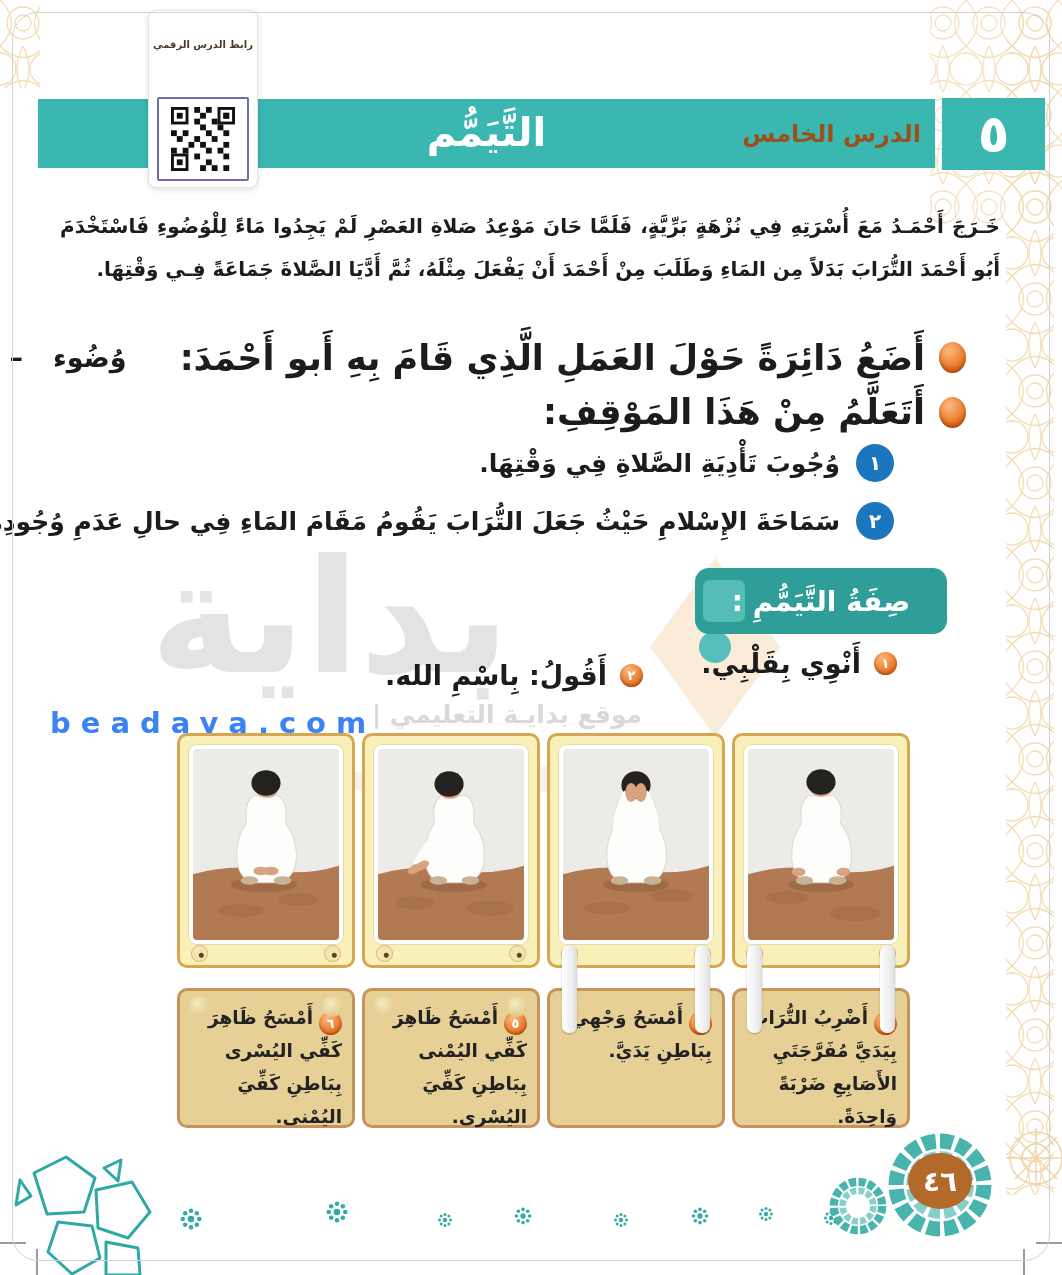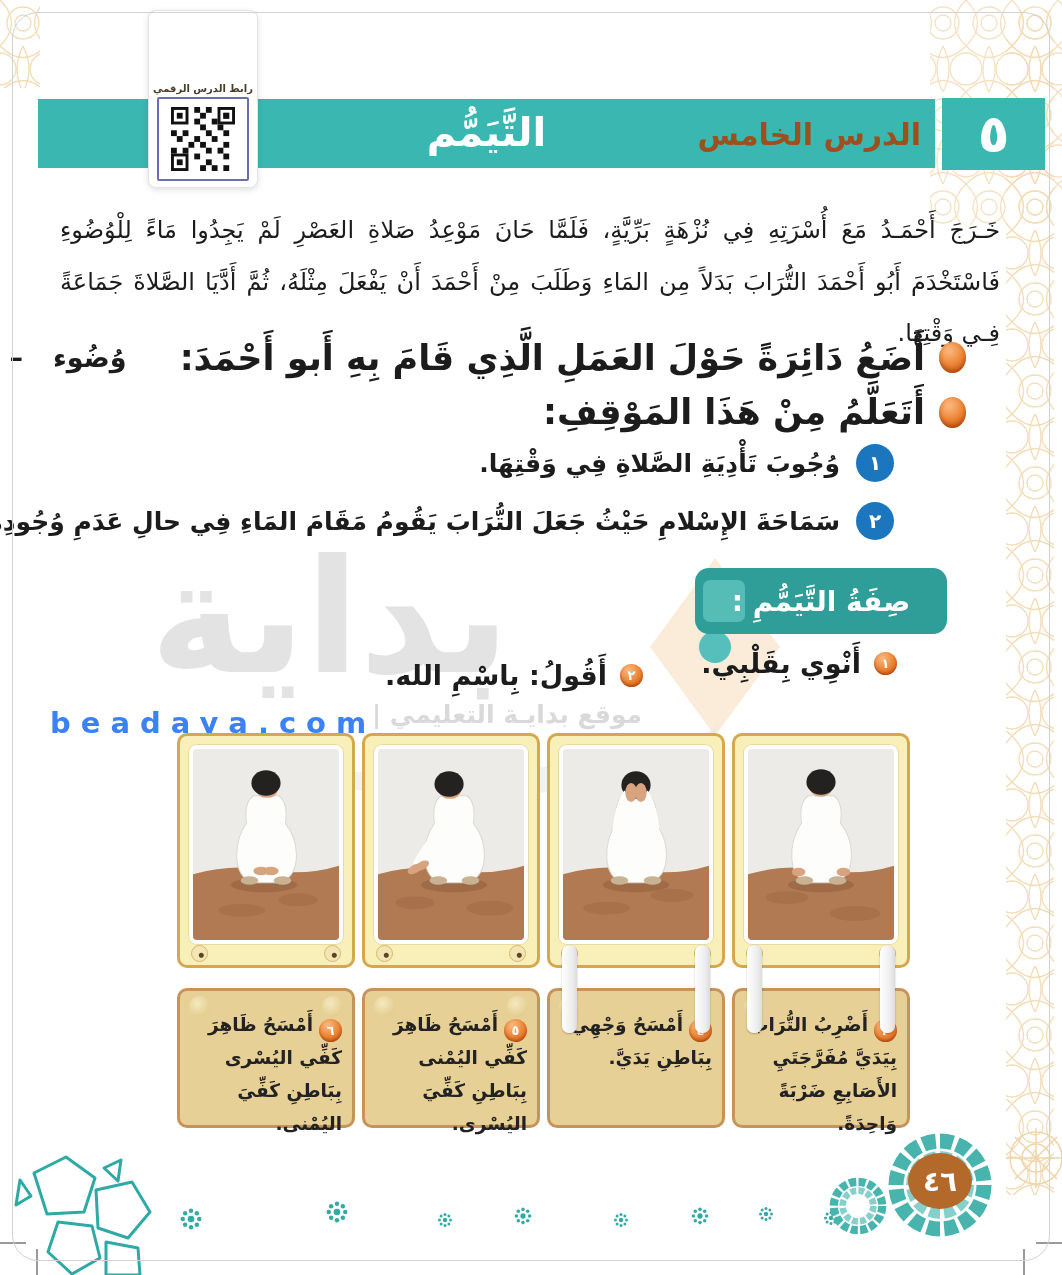--- a/index.html
+++ b/index.html
@@ -6,33 +6,33 @@
   .page{position:relative;width:1062px;height:1275px;background:#fff;overflow:hidden;
         font-family:"DejaVu Sans",sans-serif;color:#1c1c1c;}
   .page-border{position:absolute;left:12px;top:12px;right:12px;bottom:14px;
         border:1.5px solid #d2d2d2;border-radius:26px;pointer-events:none;z-index:4;}
   .decor-svg{position:absolute;left:0;top:0;z-index:0;}
   
   .banner{position:absolute;left:38px;top:99px;width:897px;height:69px;background:#3ab7b1;z-index:2;}
   .banner-title{position:absolute;left:0;right:0;top:50%;transform:translateY(-54%);
         text-align:center;color:#fff;font-size:40px;font-weight:bold;}
   .lesson-label{position:absolute;right:14px;top:50%;transform:translateY(-50%);
-        color:#9e4f1e;font-size:30px;font-weight:bold;white-space:nowrap;}
+        color:#9e4f1e;font-size:24px;font-weight:bold;white-space:nowrap;}
   .num-block{position:absolute;left:942px;top:98px;width:103px;height:72px;background:#3ab7b1;
         display:flex;align-items:center;justify-content:center;z-index:2;}
   .num-block span{color:#fff;font-size:52px;font-weight:bold;line-height:1;}
   .qr-card{position:absolute;left:148px;top:10px;width:110px;height:178px;background:#fff;
         border:1px solid #e3e3e3;border-radius:8px;box-shadow:0 2px 6px rgba(0,0,0,.12);
-        z-index:3;display:flex;flex-direction:column;align-items:center;justify-content:flex-end;padding-bottom:6px;box-sizing:border-box;}
+        z-index:3;display:flex;flex-direction:column;align-items:center;justify-content:flex-end;padding-bottom:6px;box-sizing:border-box;gap:44px;}
   .qr-label{font-size:10px;font-weight:bold;color:#4a3a28;margin-bottom:3px;white-space:nowrap;}
   .qr-box{width:88px;height:80px;border:2px solid #6b6fad;border-radius:2px;background:#fff;
         display:flex;align-items:center;justify-content:center;}
   
   .rtl{direction:rtl;unicode-bidi:embed;}
-  .intro{position:absolute;right:62px;top:205px;width:940px;font-size:24px;font-weight:normal;
+  .intro{position:absolute;right:62px;top:205px;width:940px;font-size:20px;font-weight:bold;
         line-height:2.15;text-align:justify;z-index:2;}
   .row{position:absolute;display:flex;align-items:center;z-index:2;}
   .ball{width:27px;height:31px;border-radius:50%;flex:0 0 auto;
         background:radial-gradient(circle at 38% 28%,#f8b277 8%,#ef8a3c 45%,#d95f14 85%);
         box-shadow:inset 0 -3px 4px rgba(120,40,0,.45);}
   .b-text{font-size:35px;font-weight:bold;margin-right:14px;white-space:nowrap;}
   .opt{font-size:27px;font-weight:bold;white-space:nowrap;}
   .circled{border:2.5px solid #e3231e;border-radius:50%;padding:2px 16px 10px 16px;}
   .bluenum{width:38px;height:38px;border-radius:50%;background:#1c76bd;color:#fff;flex:0 0 auto;
         display:flex;align-items:center;justify-content:center;font-size:20px;font-weight:bold;}
@@ -57,21 +57,21 @@
         border-radius:8px;overflow:hidden;box-shadow:0 0 0 1px #e6dba2;}
   .photo svg{display:block;width:100%;height:100%;}
   .ring{position:absolute;bottom:3px;width:15px;height:15px;border-radius:50%;
         background:radial-gradient(circle at 62% 62%,#5e441f 0 2px,#f3e6b4 3px);
         border:1px solid #d9b86a;}
   .ring.rl{left:11px;} .ring.rr{right:11px;}
   .strap{position:absolute;top:212px;width:15px;height:88px;border-radius:7px;z-index:3;
         background:linear-gradient(90deg,#ffffff,#ececec 70%,#dcdcdc);box-shadow:0 1px 2px rgba(0,0,0,.25);}
   .strap.sl{left:15px;} .strap.sr{right:15px;}
   .notecard{position:absolute;left:0;right:0;top:255px;height:140px;background:#e7d096;
-        border:3.5px solid #c6935a;border-radius:10px;box-sizing:border-box;padding:18px 10px;}
+        border:3.5px solid #c6935a;border-radius:10px;box-sizing:border-box;padding:11px 10px;}
   .cres{position:absolute;top:5px;width:21px;height:21px;border-radius:50%;
         background:radial-gradient(circle at 40% 35%,#f6ecc4,#e3cb8c 75%);opacity:.9;}
   .cres.cl{left:9px;} .cres.cr{right:9px;}
   .notetext{direction:rtl;font-size:18.5px;font-weight:bold;line-height:1.78;text-align:right;color:#222;}
   .notetext .miniball{margin-left:6px;vertical-align:-4px;}
   
   .wm-name{position:absolute;left:150px;top:538px;font-size:158px;font-weight:800;color:#e3e3e3;
         z-index:1;line-height:1;letter-spacing:4px;text-align:center;}
   .wm-tag{position:absolute;left:372px;top:700px;font-size:25px;font-weight:bold;color:#d9d9d9;
         z-index:1;direction:rtl;}

